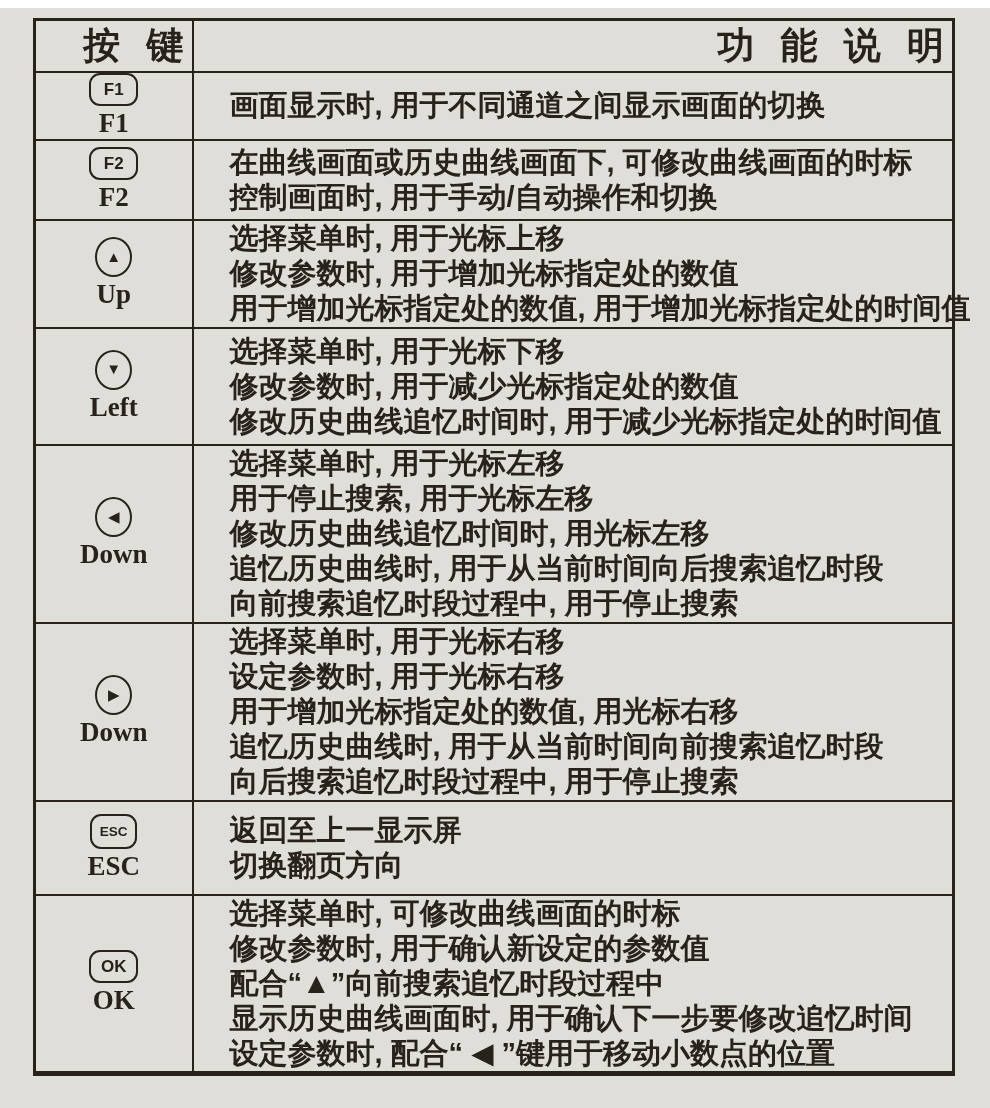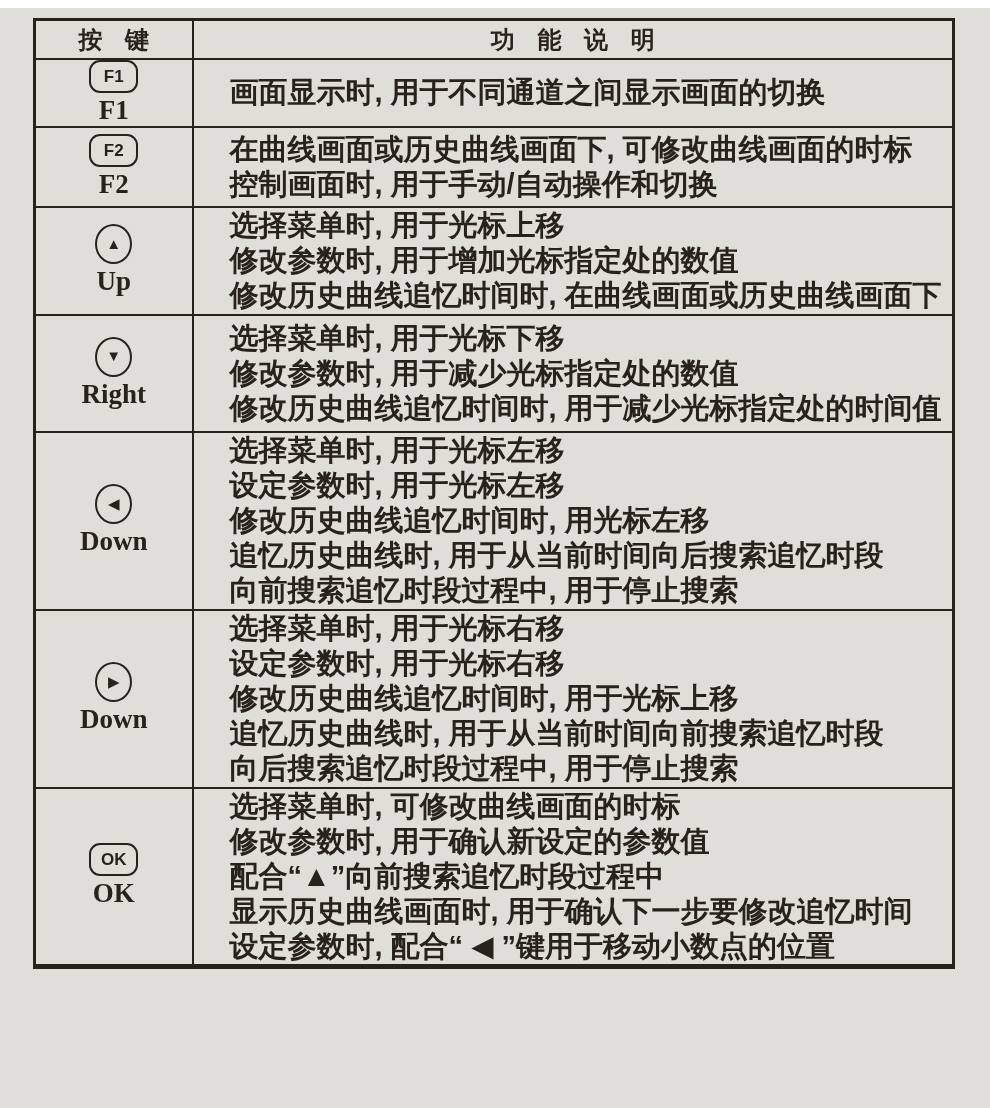--- a/index.html
+++ b/index.html
@@ -28,25 +28,25 @@
     border-bottom-width:5px;
   }
   .keytable th,.keytable td{
     border:2px solid var(--ink);
     vertical-align:middle;
     padding:0;
   }
   .keytable col.c1{width:158px;}
   th.hdr{
     height:37px;
-    font-size:24px;
+    font-size:37px;
     font-weight:bold;
     letter-spacing:8px;
     padding-left:8px;
-    text-align:center;
+    text-align:right;
   }
   td.keycell{text-align:center;}
   .keywrap{
     display:flex;flex-direction:column;align-items:center;justify-content:center;
   }
   .keycap{
     display:flex;align-items:center;justify-content:center;
     min-width:33px;height:29px;
     padding:0 6px;
     border:2.5px solid var(--ink);
@@ -130,70 +130,84 @@
           <div class="keywrap">
             <div class="circlecap">
               <span>▲</span>
             </div>
             <div class="keylabel">Up</div>
           </div>
         </td>
         <td class="desccell">
           <div class="line">选择菜单时, 用于光标上移</div>
           <div class="line">修改参数时, 用于增加光标指定处的数值</div>
-          <div class="line">修改历史曲线追忆时间时, 在曲线画面或历史曲线画面下</div>
+          <div class="line">用于增加光标指定处的数值, 用于增加光标指定处的时间值</div>
         </td>
       </tr>
       <tr style="height: 117px;">
         <td class="keycell">
           <div class="keywrap">
             <div class="circlecap">
               <span>▼</span>
             </div>
-            <div class="keylabel">Right</div>
+            <div class="keylabel">Left</div>
           </div>
         </td>
         <td class="desccell">
           <div class="line">选择菜单时, 用于光标下移</div>
           <div class="line">修改参数时, 用于减少光标指定处的数值</div>
           <div class="line">修改历史曲线追忆时间时, 用于减少光标指定处的时间值</div>
         </td>
       </tr>
       <tr style="height: 178px;">
         <td class="keycell">
           <div class="keywrap">
             <div class="circlecap">
               <span>◀</span>
             </div>
             <div class="keylabel">Down</div>
           </div>
         </td>
         <td class="desccell">
           <div class="line">选择菜单时, 用于光标左移</div>
-          <div class="line">设定参数时, 用于光标左移</div>
+          <div class="line">用于停止搜索, 用于光标左移</div>
           <div class="line">修改历史曲线追忆时间时, 用光标左移</div>
           <div class="line">追忆历史曲线时, 用于从当前时间向后搜索追忆时段</div>
           <div class="line">向前搜索追忆时段过程中, 用于停止搜索</div>
         </td>
       </tr>
       <tr style="height: 178px;">
         <td class="keycell">
           <div class="keywrap">
             <div class="circlecap">
               <span>▶</span>
             </div>
             <div class="keylabel">Down</div>
           </div>
         </td>
         <td class="desccell">
           <div class="line">选择菜单时, 用于光标右移</div>
           <div class="line">设定参数时, 用于光标右移</div>
-          <div class="line">修改历史曲线追忆时间时, 用于光标上移</div>
+          <div class="line">用于增加光标指定处的数值, 用光标右移</div>
           <div class="line">追忆历史曲线时, 用于从当前时间向前搜索追忆时段</div>
           <div class="line">向后搜索追忆时段过程中, 用于停止搜索</div>
+        </td>
+      </tr>
+      <tr style="height: 94px;">
+        <td class="keycell">
+          <div class="keywrap">
+            <div class="keycap long">
+              <span>ESC</span>
+            </div>
+            <div class="keylabel">ESC</div>
+          </div>
+        </td>
+        <td class="desccell">
+          <div class="line">返回至上一显示屏</div>
+          <div class="line">切换翻页方向</div>
         </td>
       </tr>
       <tr style="height: 171px;">
         <td class="keycell">
           <div class="keywrap">
             <div class="keycap">
               <span>OK</span>
             </div>
             <div class="keylabel">OK</div>
           </div>

